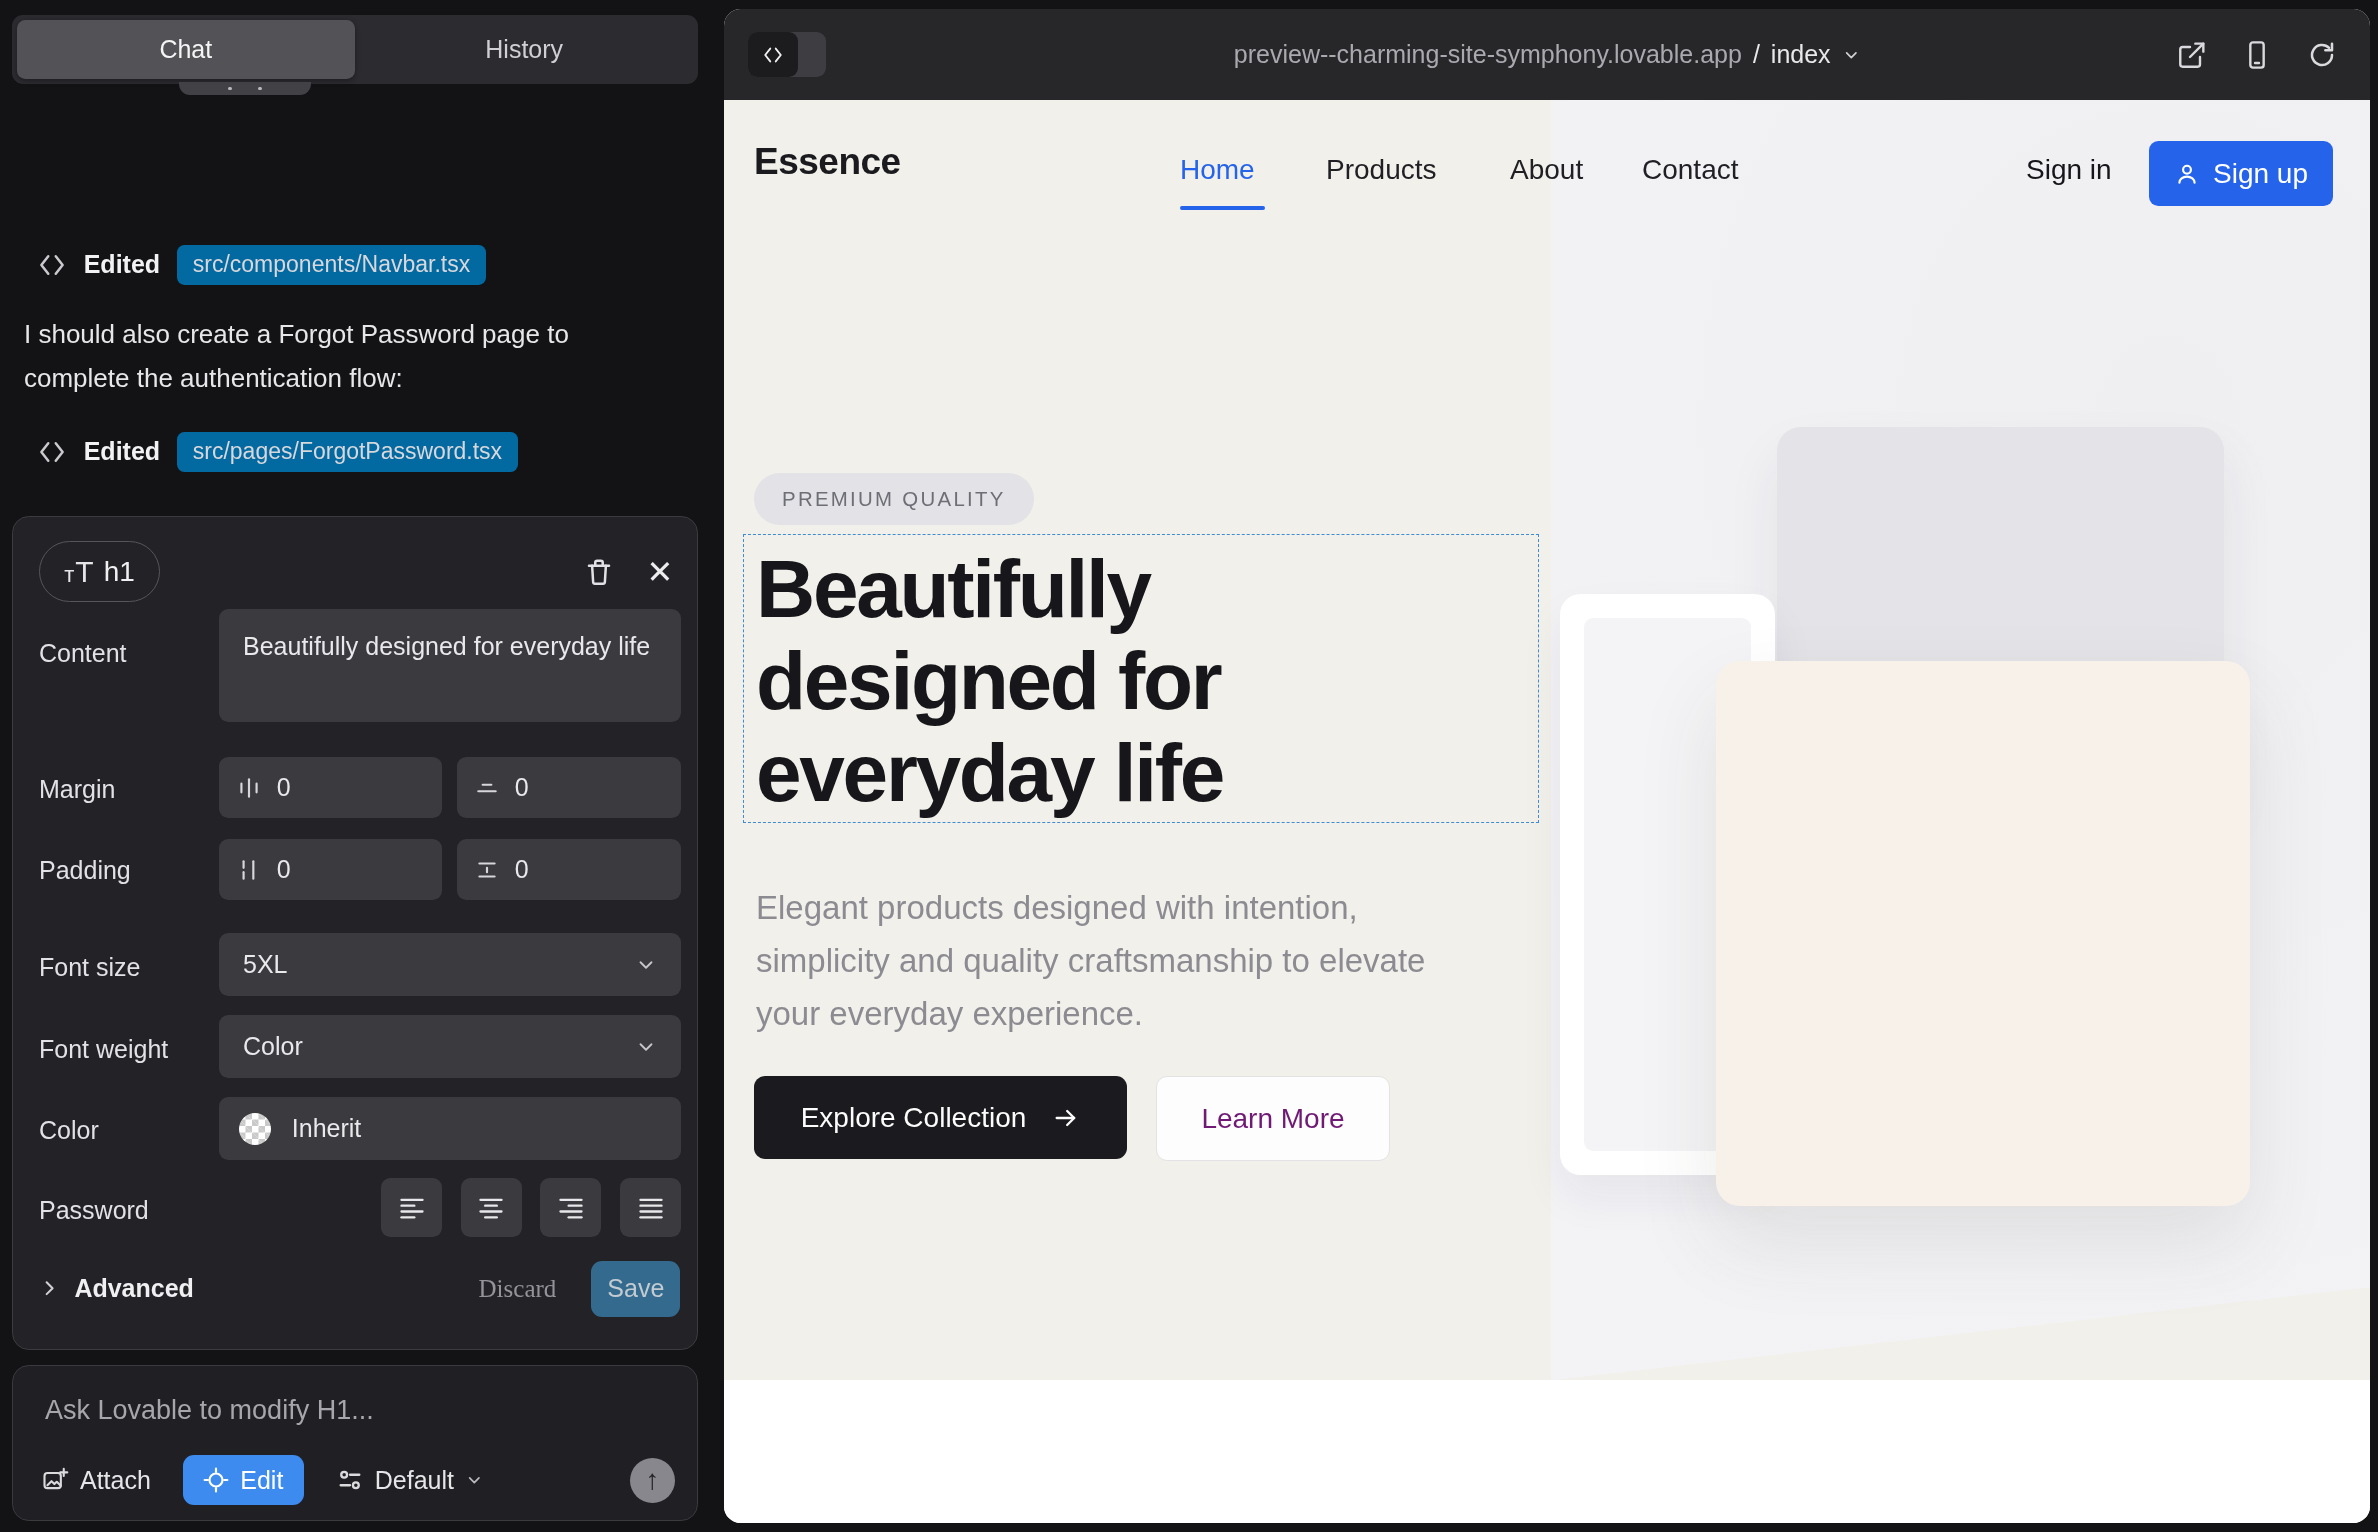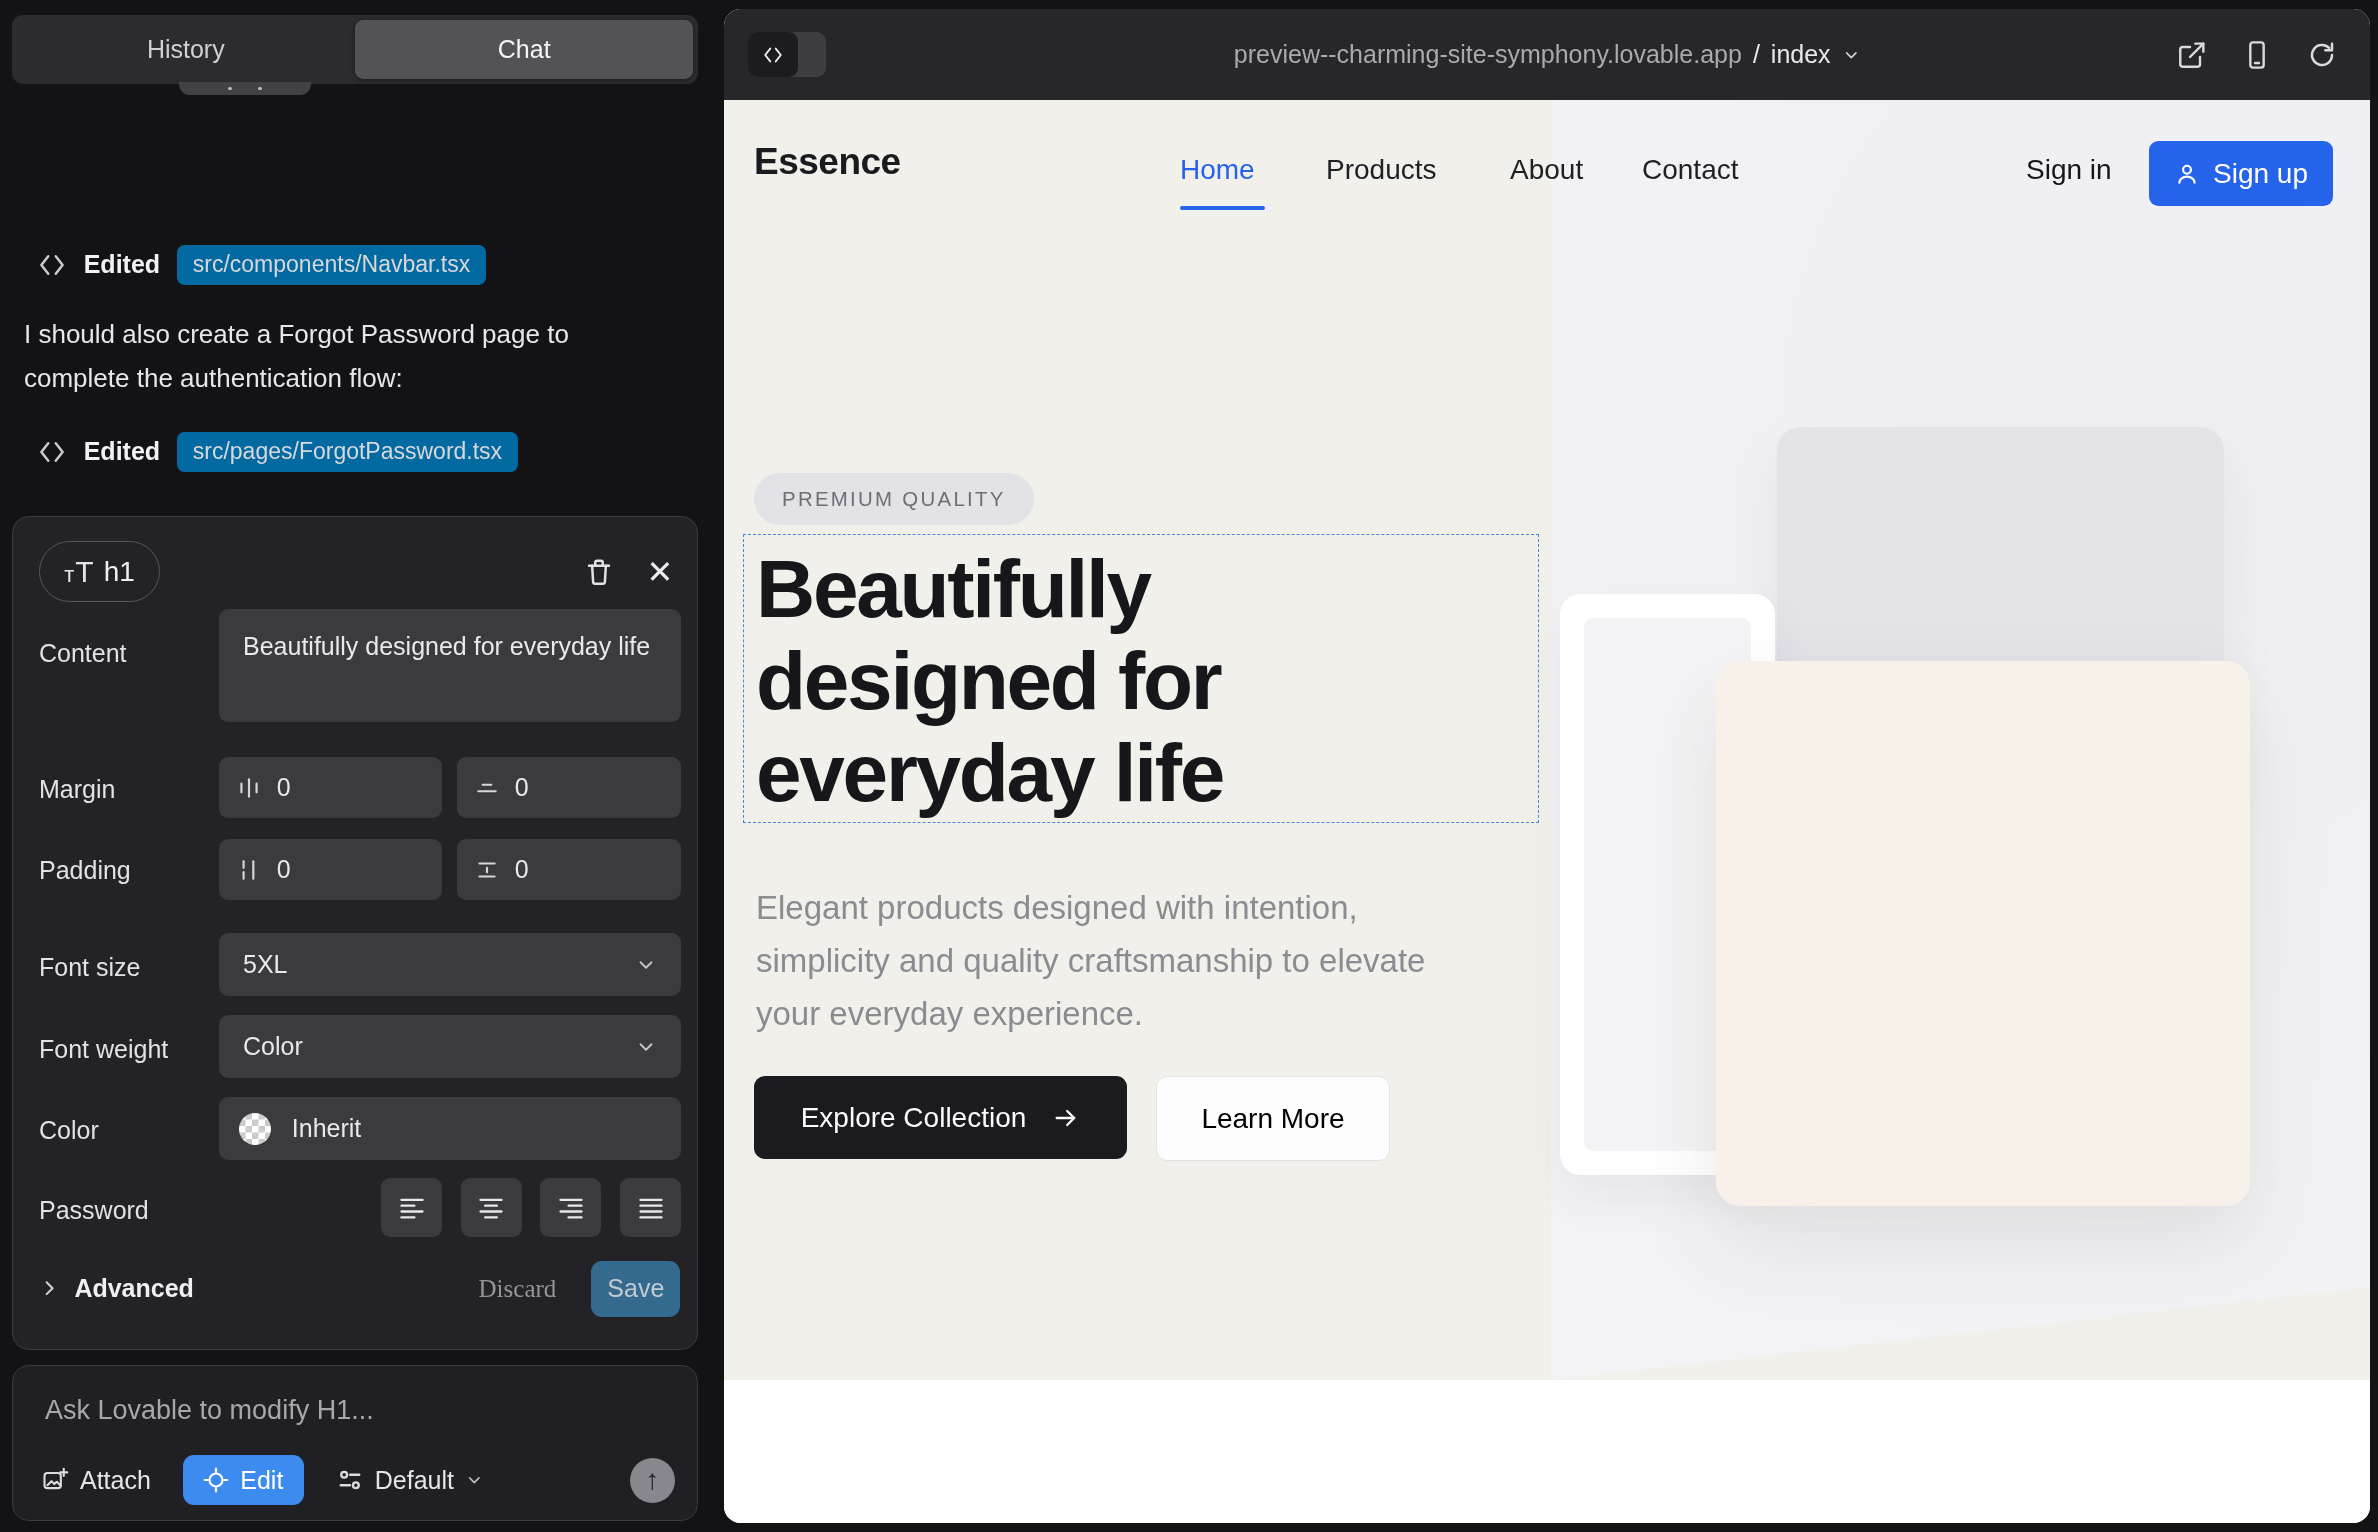--- a/index.html
+++ b/index.html
@@ -166,43 +166,43 @@
              line-height:92px; font-weight:600; letter-spacing:-2.3px; color:#17171B; }
   .hero-desc { position:absolute; left:32px; top:781px; width:742px; font-size:33px;
                line-height:53px; color:#8B8B91; }
   .cta-primary { position:absolute; left:30px; top:976px; width:373px; height:83px;
                  background:#1B1B1F; border:none; border-radius:11px; color:#FCFCFC;
                  font-size:28px; display:flex; align-items:center; justify-content:center;
                  gap:26px; cursor:pointer; font-family:"Liberation Sans", sans-serif; }
   .cta-primary svg { width:28px; height:28px; }
   .cta-secondary { position:absolute; left:432px; top:976px; width:234px; height:85px;
                    background:#FDFDFD; border:1.9px solid #E3E3E5; border-radius:11px;
-                   color:#000000; font-size:28px; cursor:pointer;
+                   color:#701a75; font-size:28px; cursor:pointer;
                    font-family:"Liberation Sans", sans-serif; }
 
   .card-gray { position:absolute; left:1053px; top:327px; width:447px; height:377px;
                background:#E3E3E8; border-radius:24px; box-shadow:0 28px 56px rgba(40,40,60,.07); }
   .card-white { position:absolute; left:836px; top:494px; width:215px; height:581px;
                 background:#FFFFFF; border-radius:20.4px; box-shadow:0 22px 46px rgba(40,40,60,.06); }
   .card-white .inner { position:absolute; inset:24px; background:#F4F4F6; border-radius:9.3px; }
   .card-cream { position:absolute; left:992px; top:561px; width:534px; height:545px;
                 background:#F8F1EA; border-radius:24px; box-shadow:0 37px 83px rgba(60,50,40,.10); }
 
   svg { display:block; }
 </style>
 </head>
 <body>
 
 <div id="app">
 
   <div id="sidebar">
 
     <div class="tabbar">
+      <div class="tab active">Chat</div>
       <div class="tab inactive">History</div>
-      <div class="tab active">Chat</div>
     </div>
 
     <div class="peek-pill">
         <i></i>
         <i></i>
       </div>
 
     <div class="edited-row edited-1">
       <span class="code-icon">
         <svg viewBox="0 0 24 24" fill="none" stroke="currentColor" stroke-width="2" stroke-linecap="round" stroke-linejoin="round">

